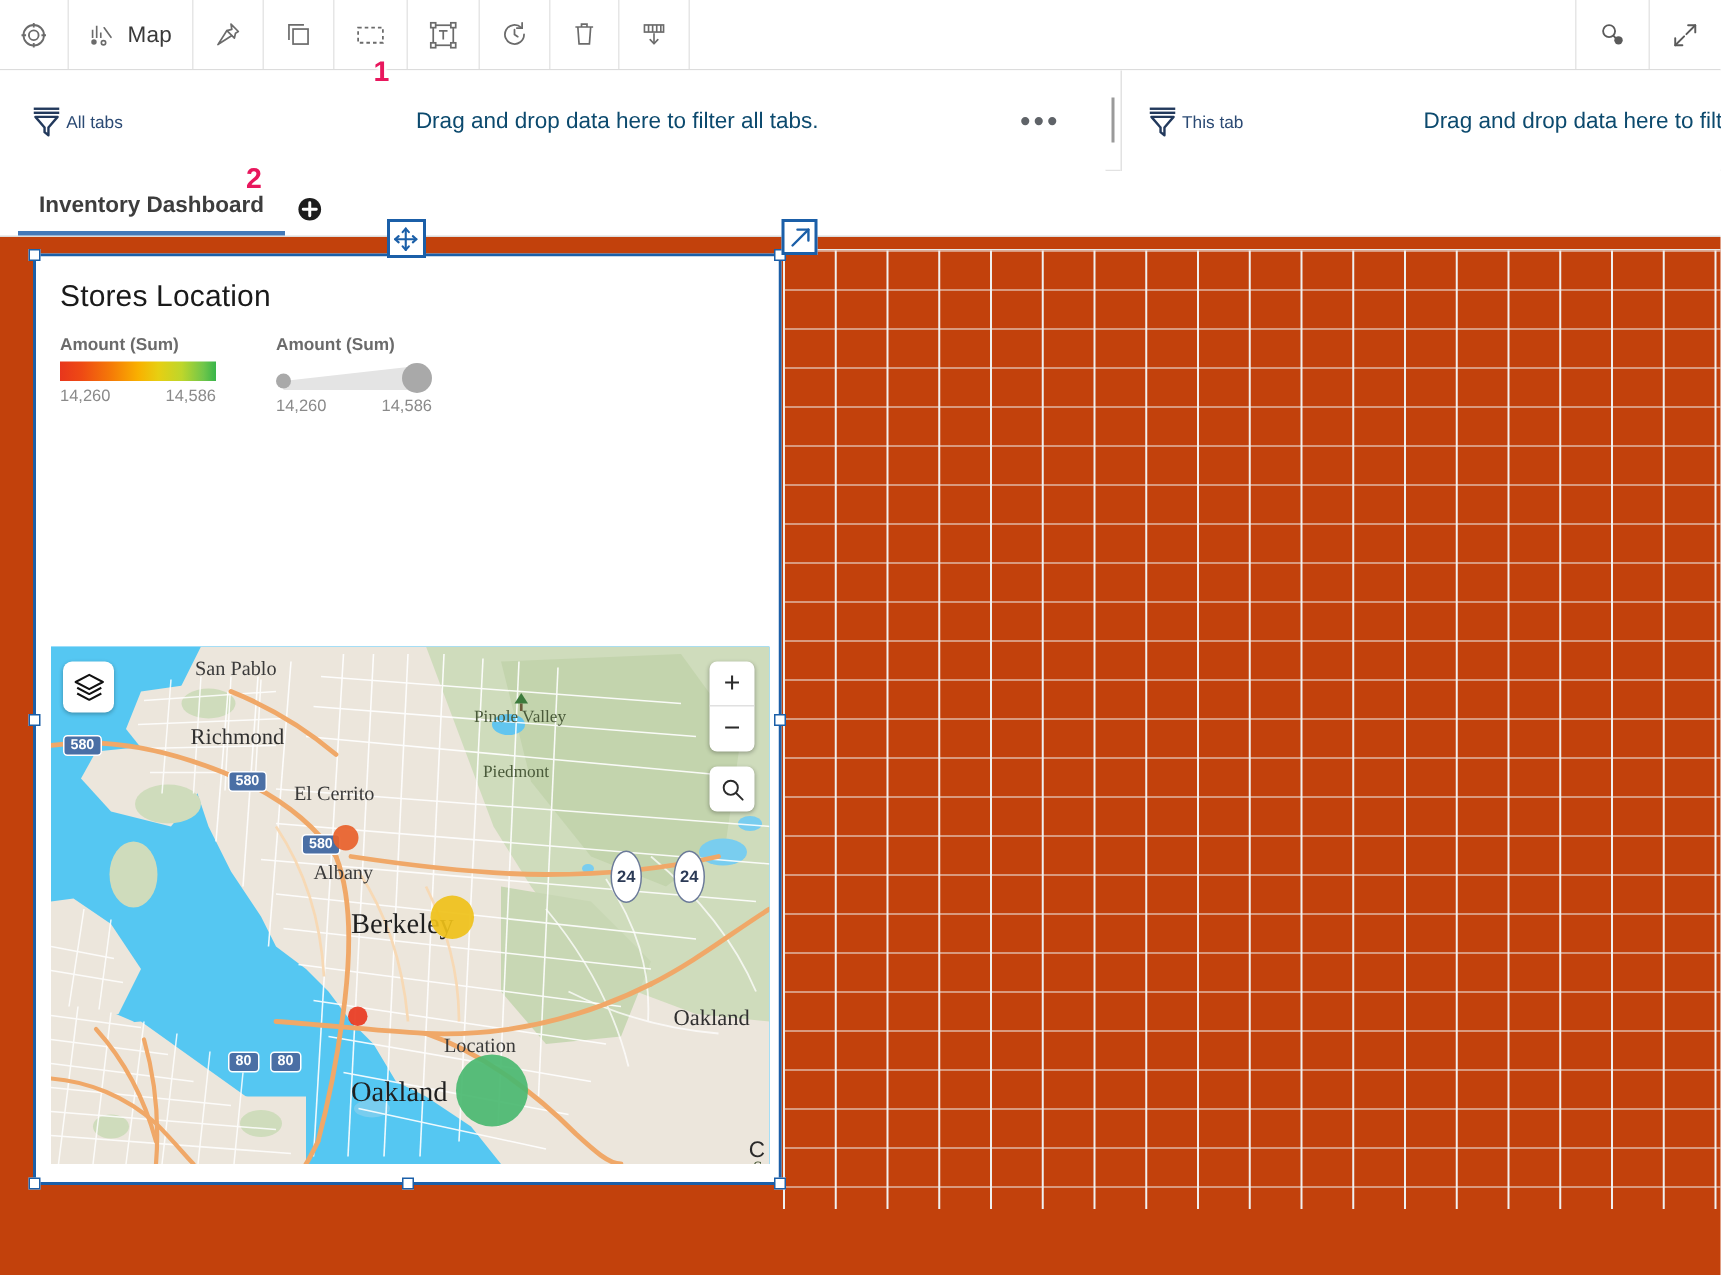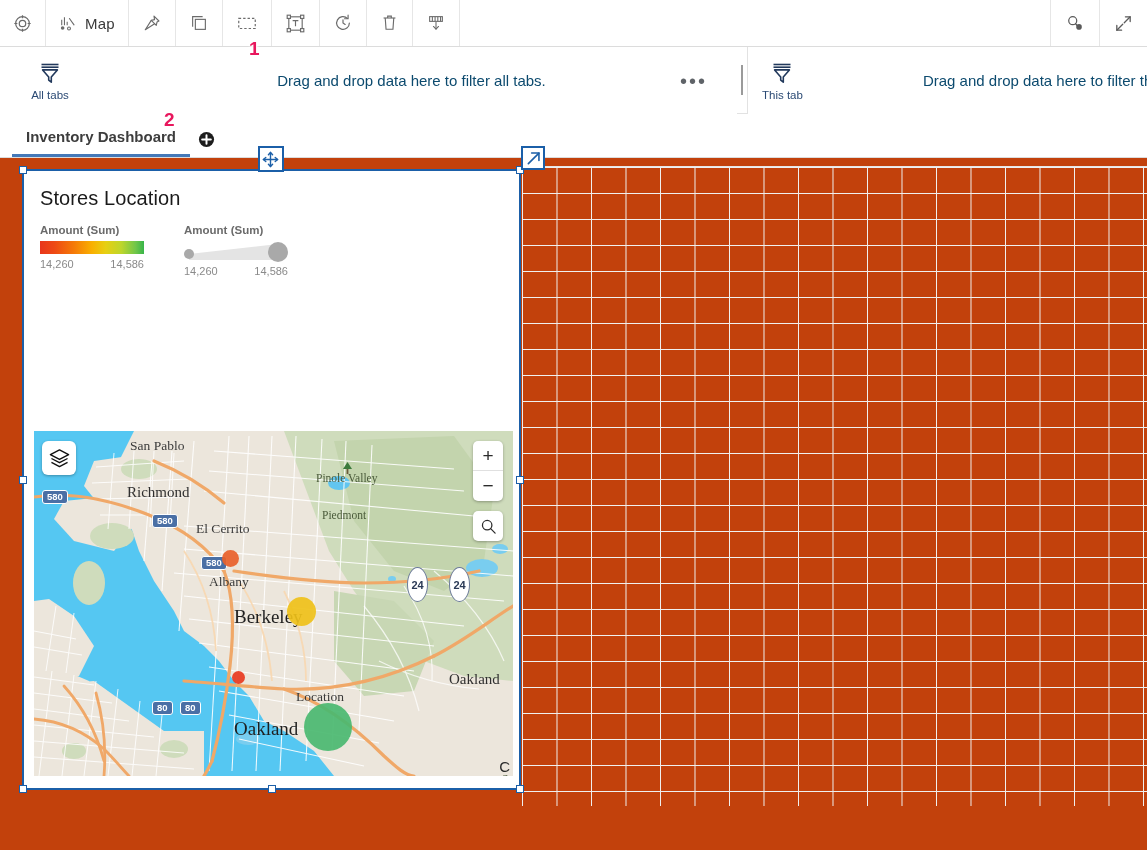--- a/index.html
+++ b/index.html
@@ -58,21 +58,21 @@
     width: 10px; display: flex; align-items: center; justify-content: center;
     background: #fff;
   }
   #filter-divider .grip {
     width: 2px; height: 30px;
     border-left: 1px solid #9a9a9a;
     border-right: 1px solid #9a9a9a;
   }
   #filter-zone-this { width: 400px; border-left: 1px solid #e2e2e2; }
   .filter-btn {
-    display: flex; flex-direction: column; align-items: center; justify-content: center;
+    display: flex; flex-direction: row; align-items: center; justify-content: center;
     width: 72px; margin-left: 14px;
     cursor: pointer; color: #22395c;
   }
   .filter-btn-label {
     font-size: 11.5px; color: #2b4a74; margin-top: 3px;
     white-space: nowrap;
   }
   .filter-drop-text {
     flex: 1 1 auto;
     text-align: center;

